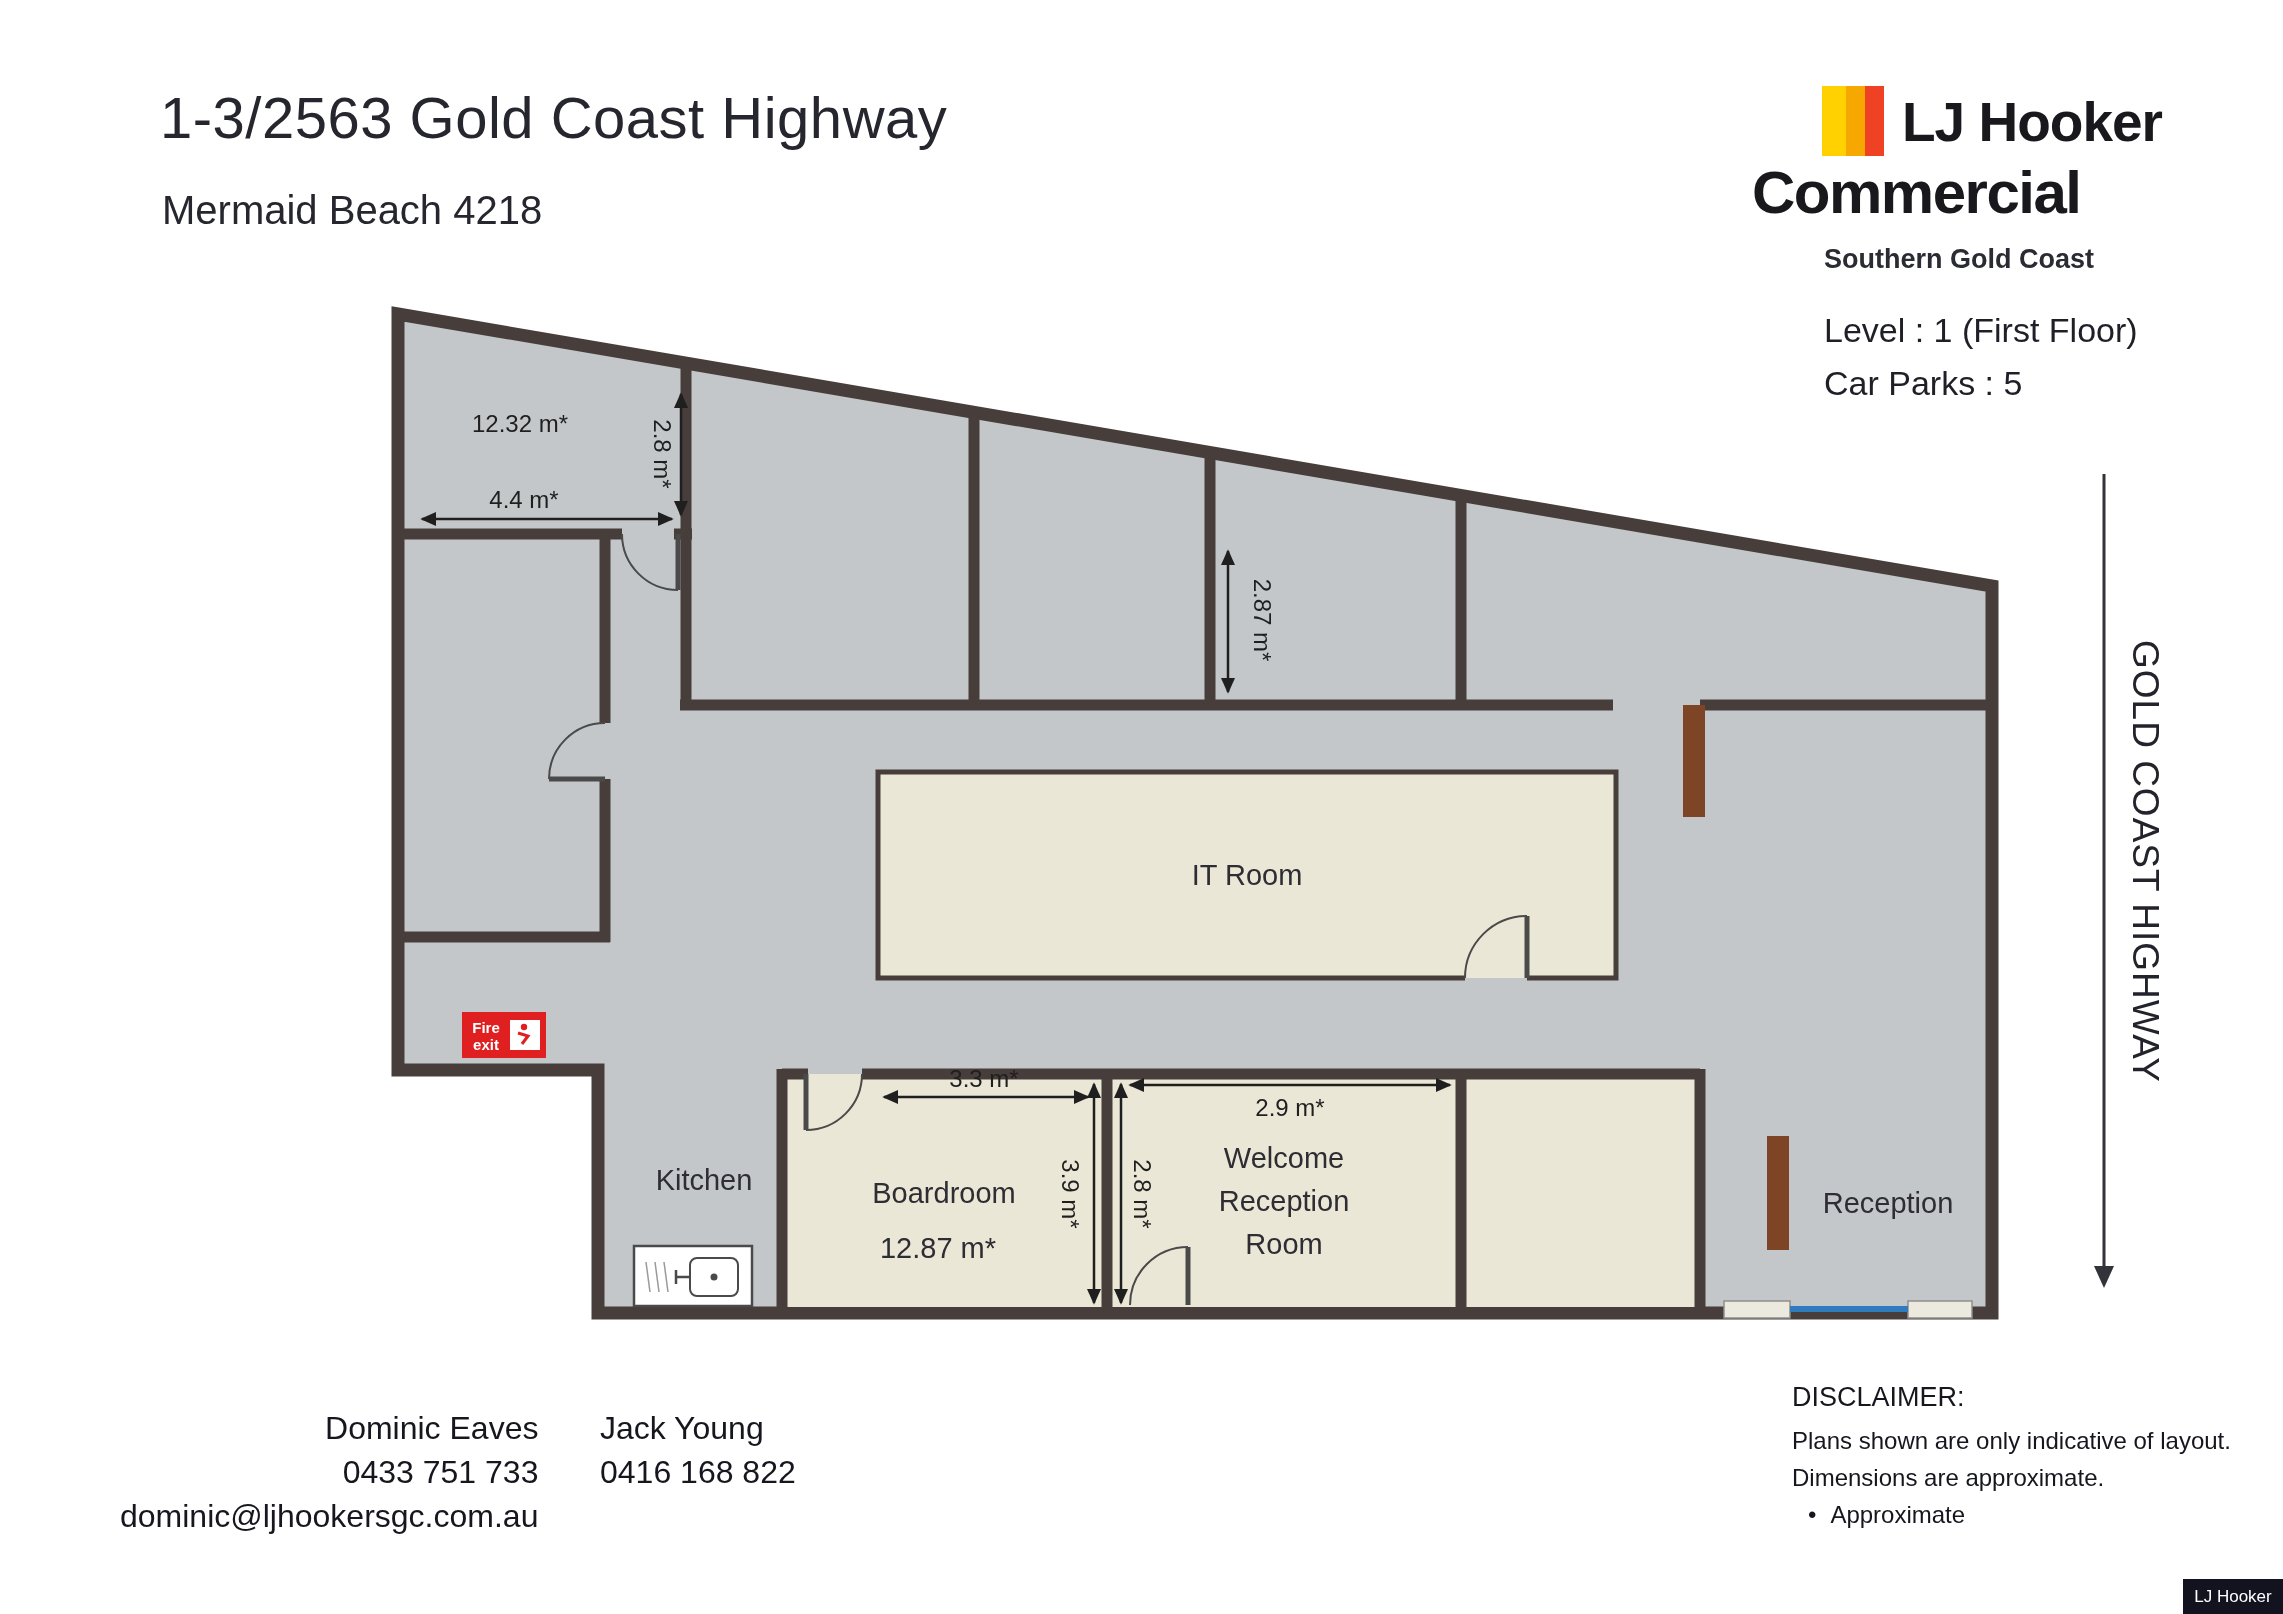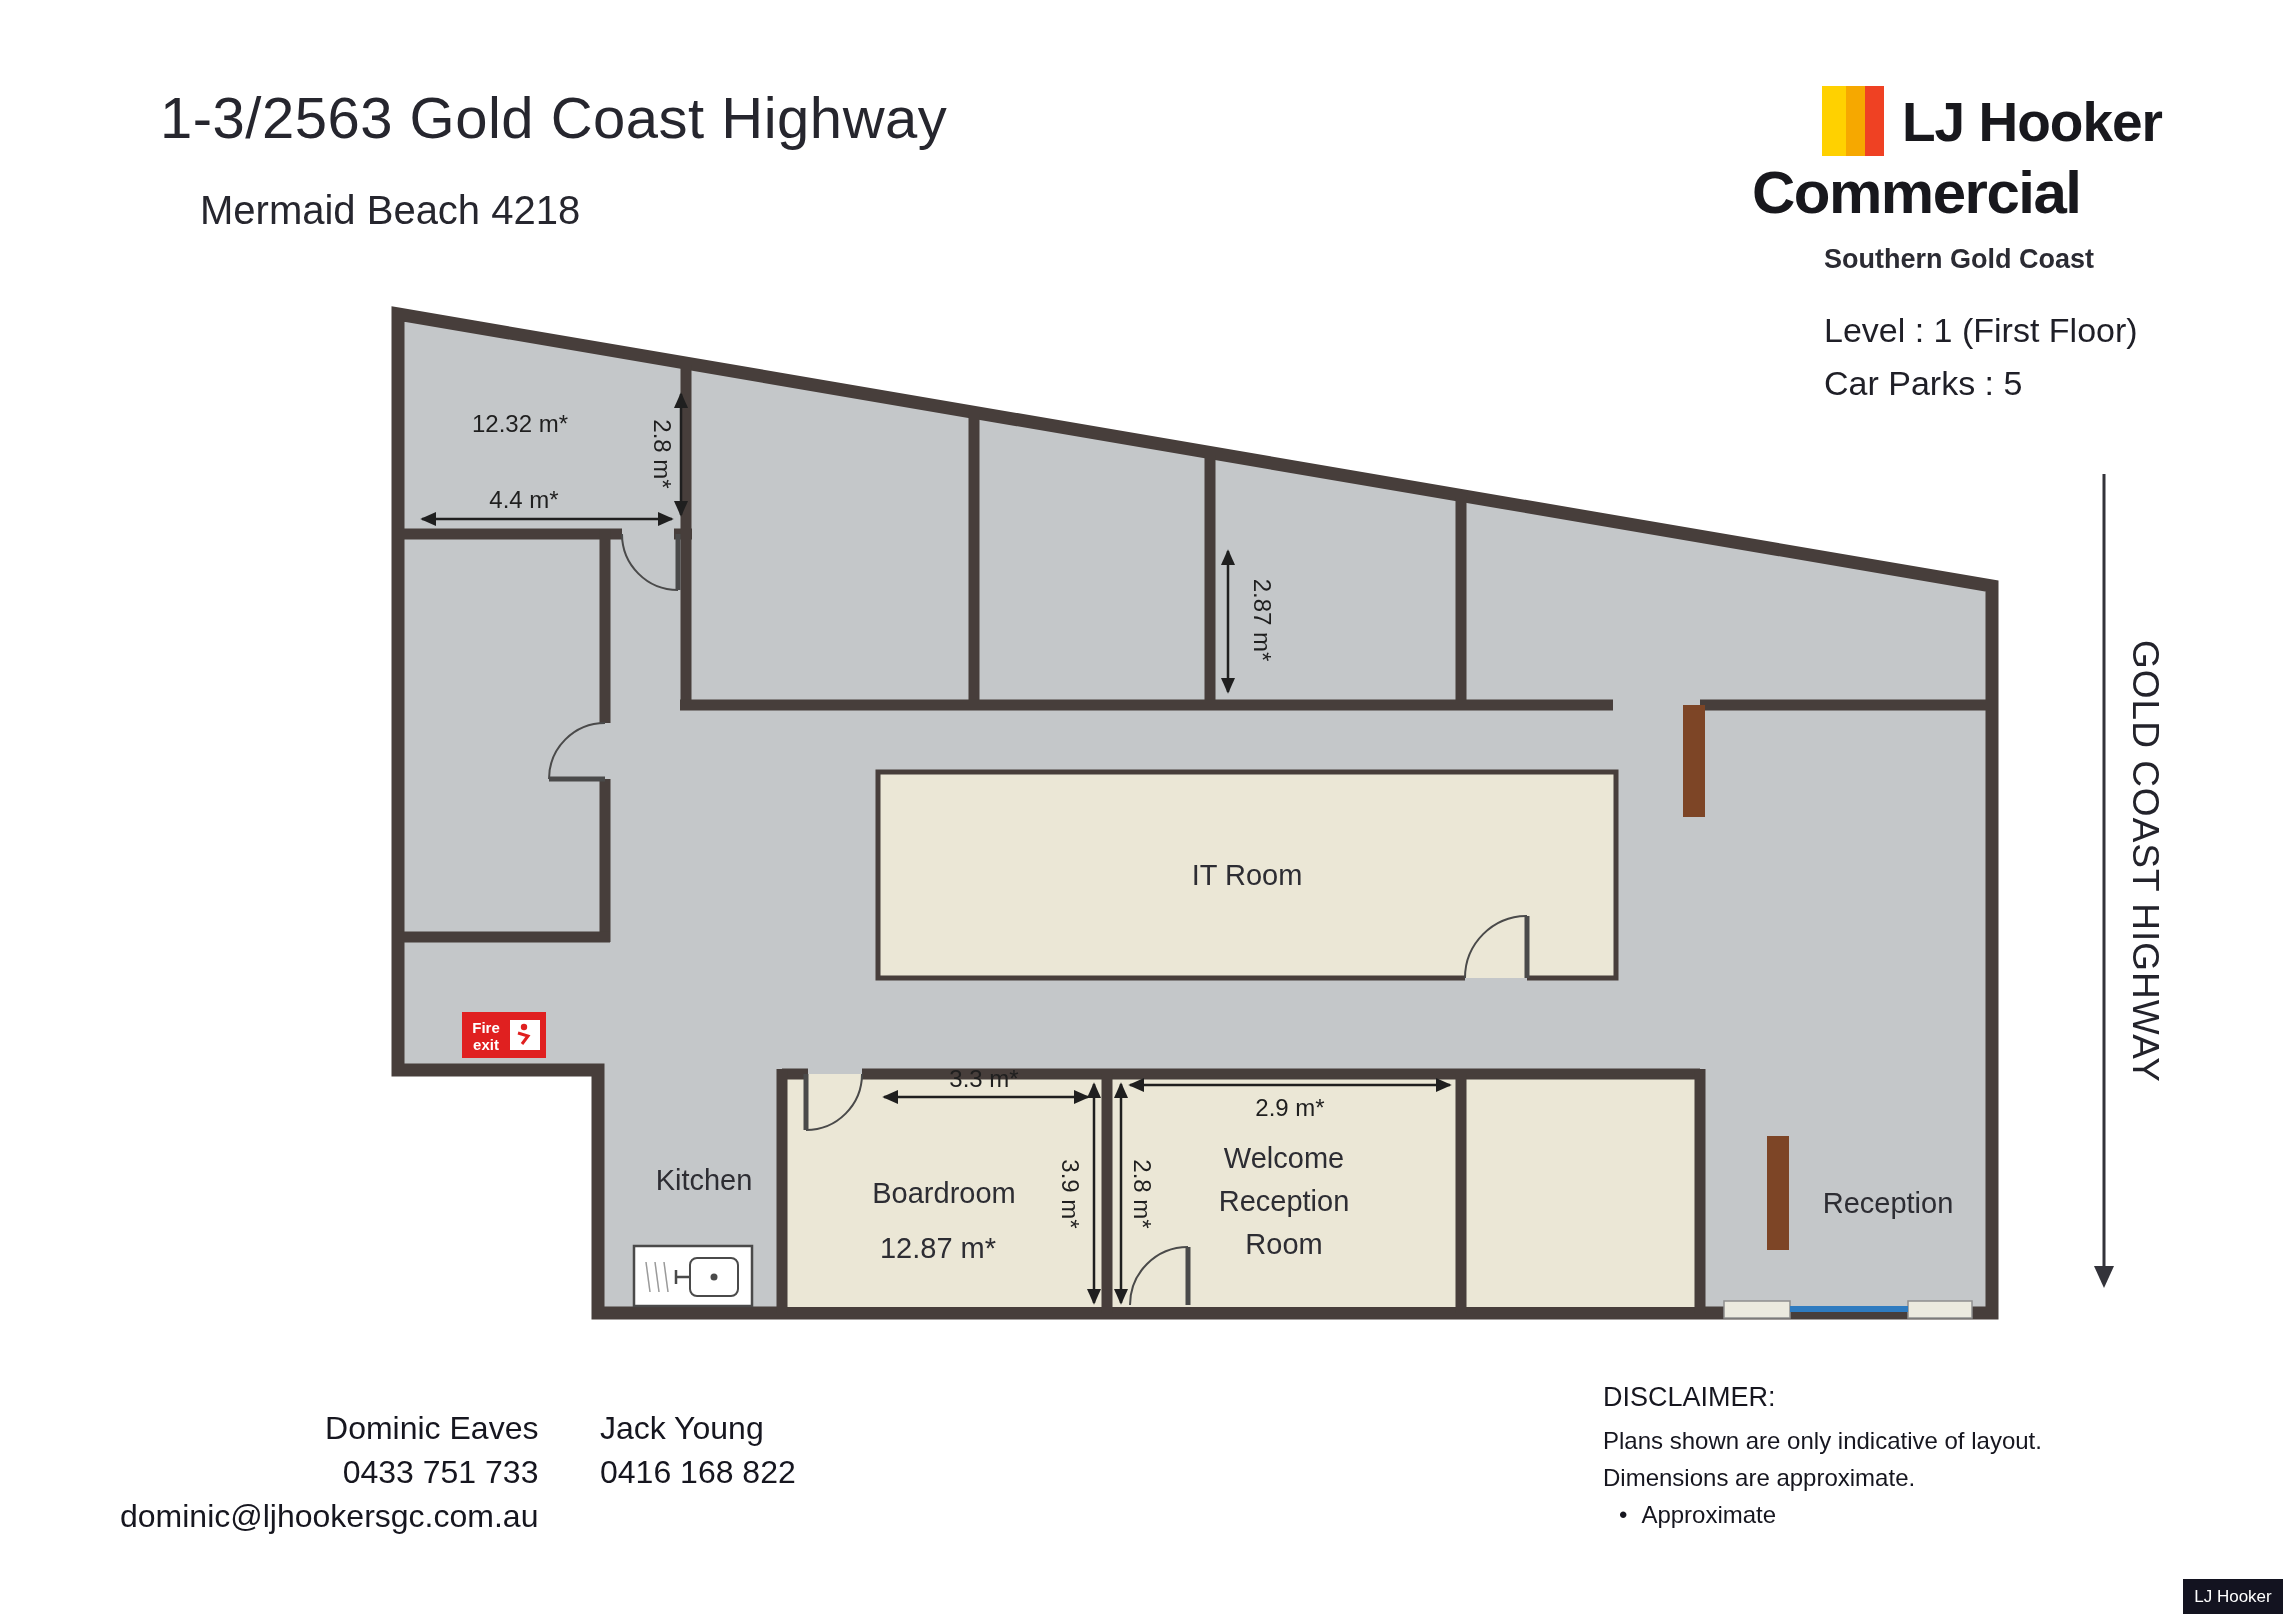--- a/index.html
+++ b/index.html
@@ -1,33 +1,33 @@
 <!DOCTYPE html>
 <html><head>
 <meta charset="utf-8">
 <style>
   html,body{margin:0;padding:0;background:#fff;}
   body{font-family:"Liberation Sans",sans-serif;}
   .page{position:relative;width:2283px;height:1614px;background:#ffffff;overflow:hidden;}
   .abs{position:absolute;}
   .title{left:160px;top:84px;font-size:58px;font-weight:500;color:#26262e;letter-spacing:.5px;}
-  .subtitle{left:162px;top:188px;font-size:40px;font-weight:400;color:#26262e;margin-left:38px;}
+  .subtitle{left:162px;top:188px;font-size:40px;font-weight:400;color:#26262e;}
   .logo-bars{left:1822px;top:86px;width:62px;height:70px;display:flex;}
   .logo-bars .b1{flex:1.25;background:#FFD100;}
   .logo-bars .b2{flex:1;background:#F6A800;}
   .logo-bars .b3{flex:1;background:#EF4123;}
   .brand-name{left:1902px;top:90px;font-size:55px;font-weight:700;color:#18181d;letter-spacing:-1px;}
   .brand-name2{left:1752px;top:158px;font-size:60px;font-weight:700;color:#18181d;letter-spacing:-1.5px;}
   .brand-region{left:1824px;top:244px;font-size:27px;color:#2b2b33;font-weight:bold;}
   .details{left:1824px;top:304px;font-size:34px;color:#1f1f27;line-height:53px;}
   .highway{left:2124px;top:640px;writing-mode:vertical-rl;font-size:37px;letter-spacing:1px;color:#23232b;}
   .contact{font-size:32px;color:#16161f;line-height:44px;}
   .c1{left:120px;top:1406px;text-align:right;}
   .c2{left:600px;top:1406px;}
-  .disclaimer{left:1603px;top:1379px;font-size:24px;color:#16161f;line-height:37px;}
+  .disclaimer{left:1792px;top:1379px;font-size:24px;color:#16161f;line-height:37px;}
   .disclaimer .head{font-size:27px;margin-bottom:6px;}
   .disc-bullet{display:flex;gap:14px;padding-left:16px;}
   .corner{right:0;bottom:0;width:100px;height:35px;background:#131320;color:#fff;font-size:17px;display:flex;align-items:center;justify-content:center;}
   svg text{font-family:"Liberation Sans",sans-serif;}
 </style>
 </head>
 <body>
 
 <div class="page">
 

